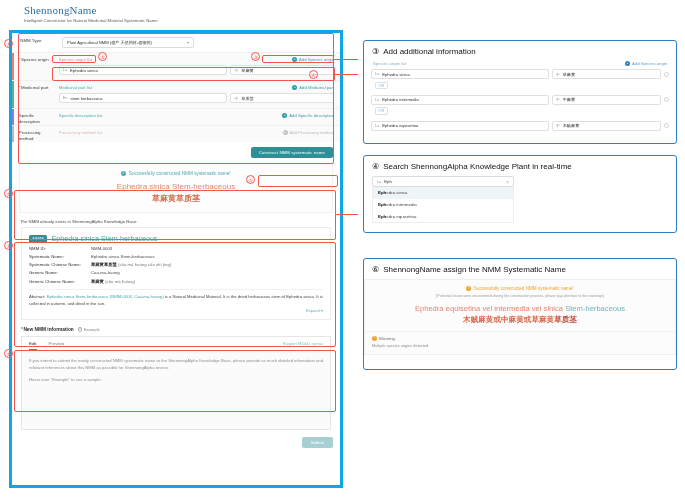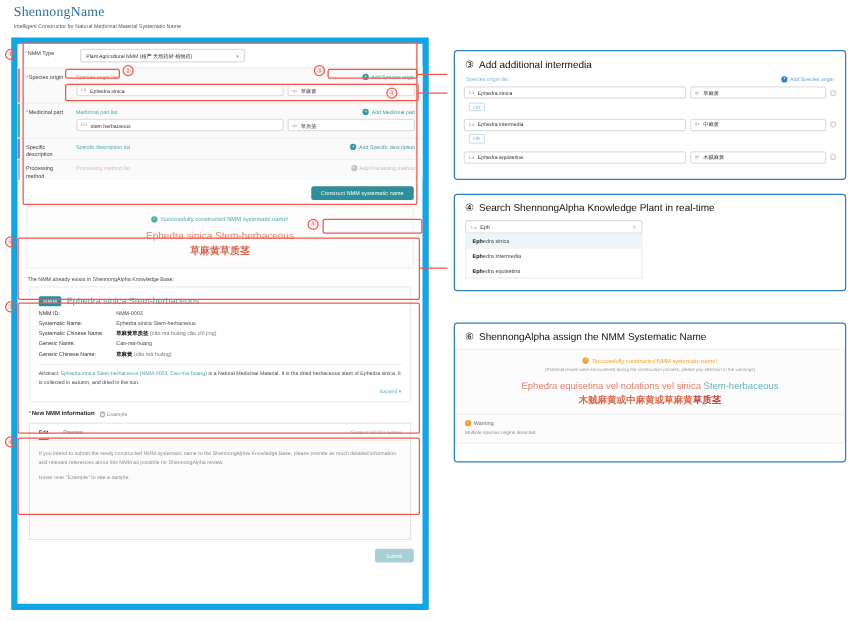--- a/index.html
+++ b/index.html
@@ -8,28 +8,28 @@
     background: #ffffff;
     font-family: "Liberation Sans", sans-serif;
     font-size: 5px;
     color: #2b2b2b;
     position: relative;
     overflow: hidden;
   }
   .app { position: absolute; left: 0; top: 0; width: 352px; height: 497px; background: #fff; }
 
   
-  .hdr { padding: 4px 0 0 11px; }
+  .hdr { padding: 4px 0 0 24px; }
   .brand { font-family: "Liberation Serif", serif; font-size: 11px; color: #2f6f9f; letter-spacing: .2px; }
   .tagline { font-size: 4.3px; color: #5a5a5a; margin-top: 2px; }
 
   
   .card {
     position: absolute; left: 9px; top: 30px; width: 334px; height: 458px;
-    background: #ffffff; border: 5px solid #0ea5e9;
+    background: #ffffff; border: 3px solid #0ea5e9;
   }
 
   
   .frow { display: flex; align-items: flex-start; padding: 4px 6px; }
   .flbl { width: 44px; flex: none; font-size: 4.4px; color: #3c3c3c; line-height: 1.35; padding-top: 1px; }
   .req::before { content: "*"; color: #e3564a; margin-right: .5px; }
   .fbody { flex: 1; }
 
   
   .nsel {
@@ -360,21 +360,21 @@
   <div class="circ" style="left:4px;  top:241px;">⑦</div>
   <div class="circ" style="left:4px;  top:349px;">⑧</div>
 </div>
 
 <div class="leader" style="left:334px; top:59px;  width:24px;"></div>
 <div class="leader" style="left:334px; top:74px;  width:24px;"></div>
 <div class="leader" style="left:336px; top:214px; width:22px;"></div>
 
 <div class="panel" style="left:363px; top:40px; width:314px; height:104px;">
   <div class="ptitle">
-    <span class="pn">③</span><span>Add additional intermedia</span>
+    <span class="pn">③</span><span>Add additional information</span>
   </div>
   <div class="p-body">
     <div class="sect-head" style="padding:0 2px">
       <span class="linklbl" style="color:#7fb5d8">Species origin list</span>
       <span class="addbtn">
         <span class="plus" style="background:#2f7fc1">+</span>
         <span style="color:#5a9fd4">Add Species origin</span>
       </span>
     </div>
 
@@ -431,30 +431,30 @@
     <div class="sopts">
       <div class="sopt hl"><b>Eph</b><span>edra sinica</span></div>
       <div class="sopt"><b>Eph</b><span>edra intermedia</span></div>
       <div class="sopt"><b>Eph</b><span>edra equisetina</span></div>
     </div>
   </div>
 </div>
 
 <div class="panel" style="left:363px; top:258px; width:314px; height:112px;">
   <div class="ptitle">
-    <span class="pn">⑥</span><span>ShennongAlpha assign the NMM Systematic Name</span>
+    <span class="pn">⑥</span><span>ShennongName assign the NMM Systematic Name</span>
   </div>
   <div class="p6res">
     <div class="p6ok">
       <span class="p6dot">✓</span>
       <span>Successfully constructed NMM systematic name!</span>
     </div>
     <div class="p6sub">(Potential issues were encountered during the construction process, please pay attention to the warnings)</div>
     <div class="p6name">
-      <span>Ephedra equisetina vel notations vel sinica </span><span class="tail">Stem-herbaceous</span>
+      <span>Ephedra equisetina vel intermedia vel sinica </span><span class="tail">Stem-herbaceous</span>
     </div>
     <div class="p6cn">
       <span>木贼麻黄或中麻黄或草麻黄</span><span class="tail">草质茎</span>
     </div>
     <div class="p6div"></div>
     <div class="warn">
       <div class="warnh">
         <span class="wdot">!</span>
         <span>Warning</span>
       </div>

